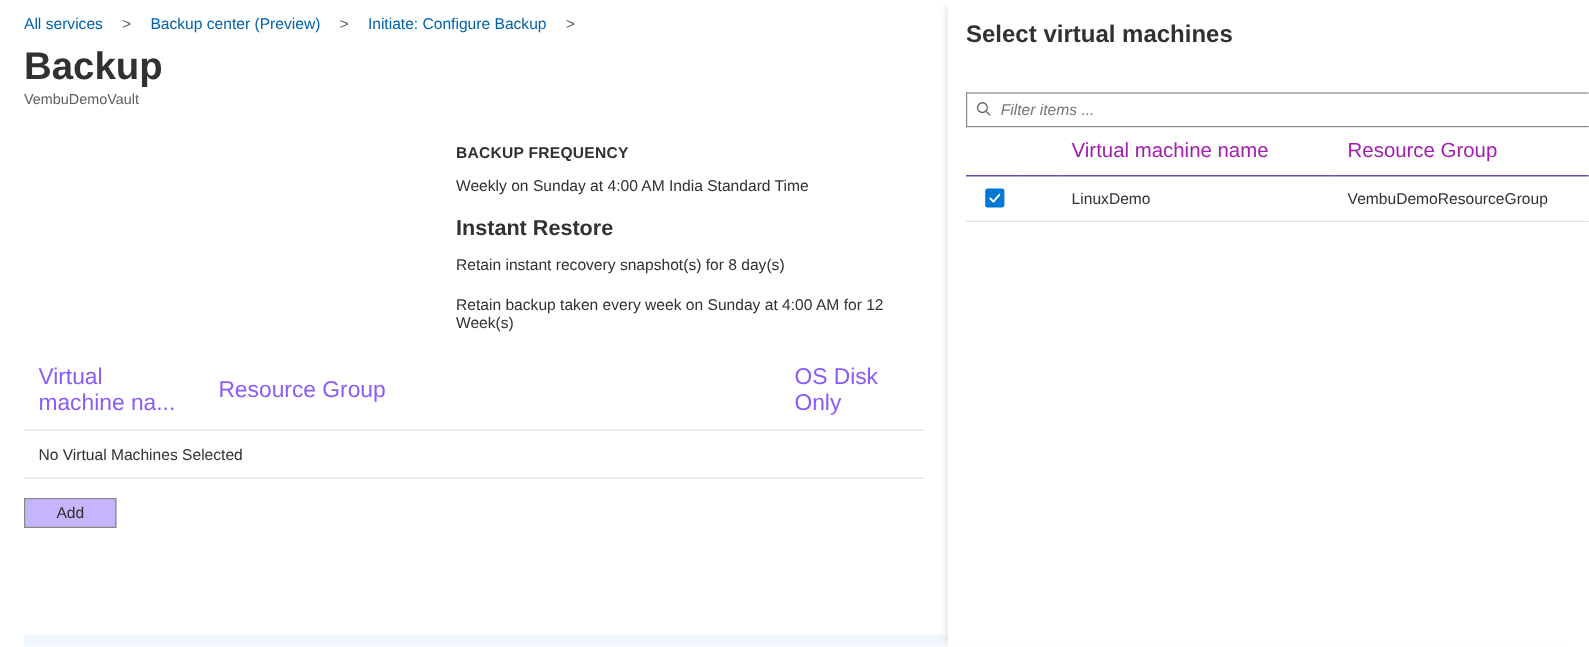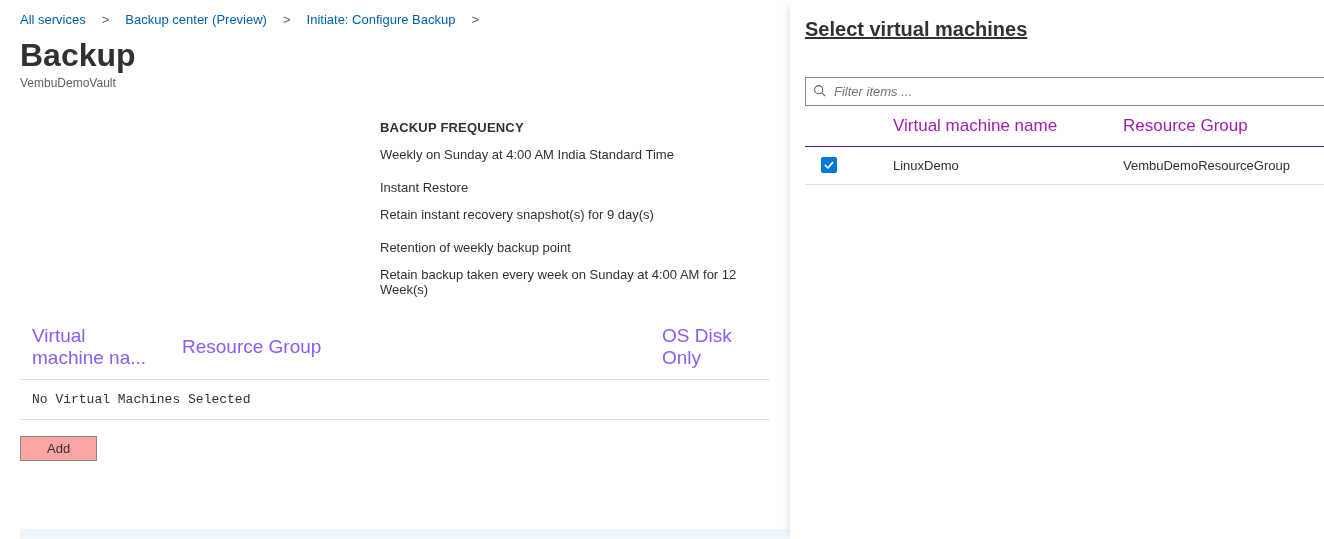--- a/index.html
+++ b/index.html
@@ -70,22 +70,22 @@
     margin: 0 0 12px 0;
     color: #323130;
     letter-spacing: 0.2px;
   }
   .policy-text {
     font-size: 13px;
     margin: 0 0 18px 0;
     color: #323130;
   }
   .policy-subheading {
-    font-size: 13px;
-    font-weight: 400;
+    font-size: 18px;
+    font-weight: 700;
     margin: 0 0 12px 0;
     color: #323130;
   }
   .section-heading {
     font-size: 14px;
     font-weight: 700;
     margin: 22px 0 28px 0;
   }
   .vm-table {
     width: 100%;
@@ -98,47 +98,45 @@
     padding: 10px 12px;
     border-bottom: 1px solid #e1dfdd;
     color: #8b5cf6;
   }
   .vm-table th.right { }
   .vm-table td {
     padding: 12px 12px;
     border-bottom: 1px solid #e1dfdd;
     font-size: 13px;
     color: #323130;
-    font-family: Liberation Mono, monospace;
   }
   .add-btn {
     margin-top: 16px;
     padding: 4px 26px;
     font-size: 13px;
-    background: #fca5a5;
+    background: #c4b5fd;
     border: 1px solid #8a8886;
     cursor: pointer;
     color: #323130;
   }
   .bottom-bar {
     position: absolute;
     left: 20px;
     right: 0;
     bottom: 0;
     height: 10px;
     background: #eff6fc;
   }
 
   
   .side-title {
     font-size: 20px;
     font-weight: 600;
     margin: 0 0 36px 0;
     color: #323130;
-    text-decoration: underline;
   }
   .filter-wrap {
     position: relative;
     width: 100%;
     margin-bottom: 0;
   }
   .filter-input {
     width: 100%;
     padding: 6px 8px 6px 28px;
     font-size: 13px;
@@ -202,22 +200,21 @@
     <span class="sep">&gt;</span>
   </nav>
 
   <h1 class="page-title">Backup</h1>
   <div class="subtitle">VembuDemoVault</div>
 
   <div class="policy-block">
     <p class="policy-heading">BACKUP FREQUENCY</p>
     <p class="policy-text">Weekly on Sunday at 4:00 AM India Standard Time</p>
     <p class="policy-subheading">Instant Restore</p>
-    <p class="policy-text">Retain instant recovery snapshot(s) for 9 day(s)</p>
-    <p class="policy-subheading">Retention of weekly backup point</p>
+    <p class="policy-text">Retain instant recovery snapshot(s) for 8 day(s)</p>
     <p class="policy-text">Retain backup taken every week on Sunday at 4:00 AM for 12 Week(s)</p>
   </div>
 
 
   <table class="vm-table">
     <thead>
       <tr>
         <th style="width:150px">Virtual machine na...</th>
         <th>Resource Group</th>
         <th class="right" style="width:120px">OS Disk Only</th>

